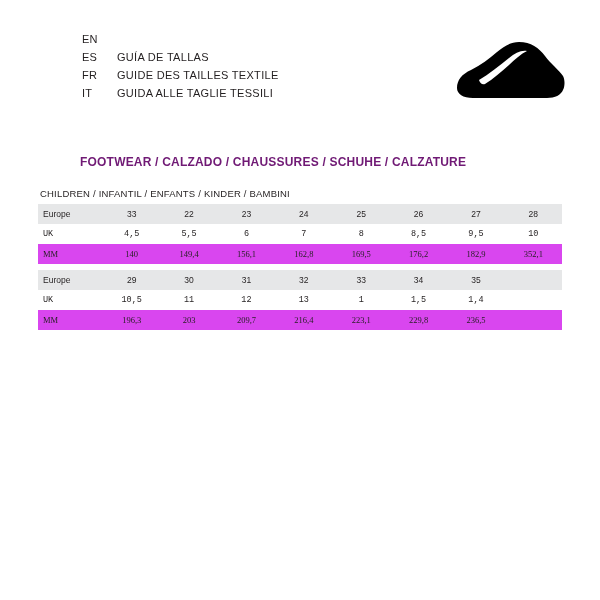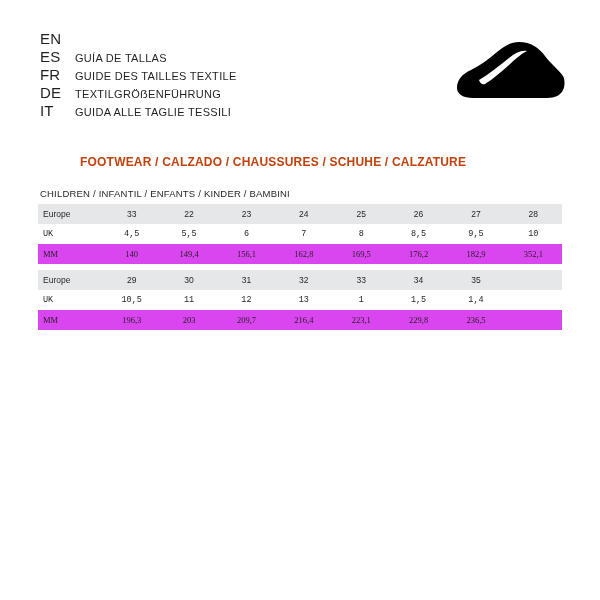--- a/index.html
+++ b/index.html
@@ -29,23 +29,24 @@
     width: 320px;
   }
   .lang-row {
     display: flex;
     align-items: baseline;
     height: 18px;
     line-height: 18px;
   }
   .lang-code {
     width: 35px;
-    font-size: 15px;
+    font-size: 11px;
     letter-spacing: 0.2px;
     color: #231f20;
+    margin-left: 42px;
   }
   .lang-text {
     font-size: 11px;
     letter-spacing: 0.3px;
     color: #231f20;
   }
 
   
   .logo {
     position: absolute;
@@ -59,21 +60,21 @@
   }
 
   
   .section-title {
     position: absolute;
     top: 155px;
     left: 40px;
     font-size: 12px;
     font-weight: bold;
     letter-spacing: 0.2px;
-    color: #c2410c;
+    color: #701a75;
     padding-left: 40px;
   }
 
   
   .sub-title {
     position: absolute;
     top: 188px;
     left: 40px;
     font-size: 9.5px;
     letter-spacing: 0.2px;
@@ -127,24 +128,20 @@
     <div class="lang-row">
       <span class="lang-code">EN</span>
     </div>
     <div class="lang-row">
       <span class="lang-code">ES</span>
       <span class="lang-text">GUÍA DE TALLAS</span>
     </div>
     <div class="lang-row">
       <span class="lang-code">FR</span>
       <span class="lang-text">GUIDE DES TAILLES TEXTILE</span>
-    </div>
-    <div class="lang-row">
-      <span class="lang-code">DE</span>
-      <span class="lang-text">TEXTILGRÖẞENFÜHRUNG</span>
     </div>
     <div class="lang-row">
       <span class="lang-code">IT</span>
       <span class="lang-text">GUIDA ALLE TAGLIE TESSILI</span>
     </div>
   </div>
 
   <div class="logo">
     <svg width="110" height="62" viewBox="0 0 110 62" xmlns="http://www.w3.org/2000/svg">
       <path d="M2 48 C2 40 7 34 16 30 C26 25 34 19 42 12 C48 7 55 2 64 2 C76 2 84 8 90 16 C96 24 104 30 108 36 C110 40 110 46 108 50 C106 55 100 58 92 58 L18 58 C8 58 2 54 2 48 Z" fill="#000000"></path>

